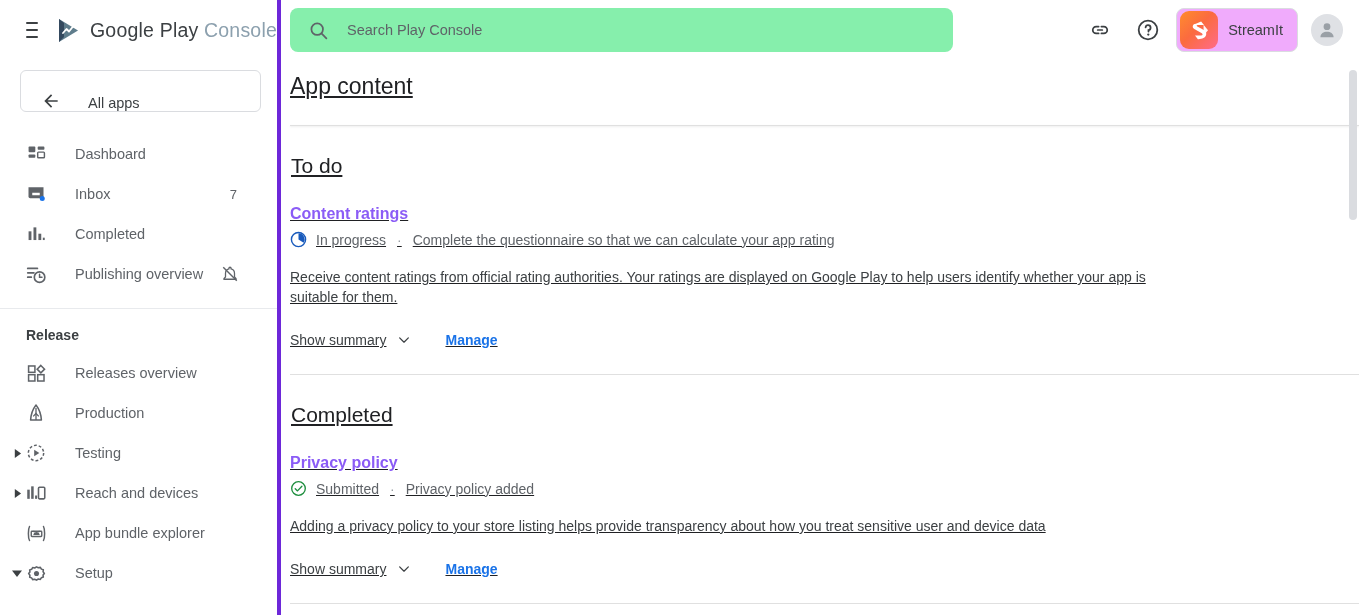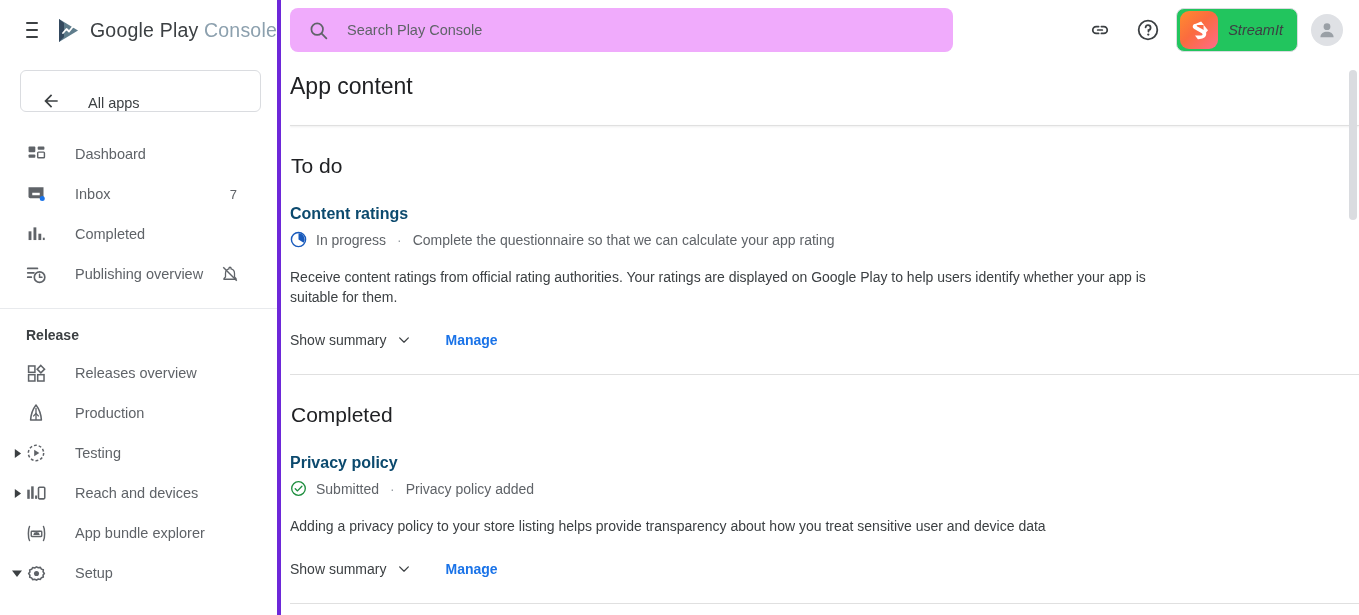--- a/index.html
+++ b/index.html
@@ -91,21 +91,21 @@
     align-items: center;
     padding: 0 16px 0 9px;
     gap: 0;
     background: #fff;
     position: relative;
     z-index: 5;
   }
   .search {
     width: 663px;
     height: 44px;
-    background: #f0abfc;
+    background: #86efac;
     border-radius: 8px;
     display: flex;
     align-items: center;
     padding-left: 18px;
     gap: 16px;
     cursor: text;
   }
   .search input {
     border: none; outline: none; background: transparent;
     font-size: 14.5px; font-family: "Liberation Sans", sans-serif;
@@ -116,22 +116,21 @@
   .iconbtn { width: 48px; height: 48px; display: flex; align-items: center; justify-content: center; cursor: pointer; border-radius: 50%; }
   .appchip {
     height: 44px;
     border: 1px solid #dadce0;
     border-radius: 8px;
     display: flex; align-items: center;
     padding: 0 14px 0 3px;
     gap: 10px;
     margin-left: 4px;
     cursor: pointer;
-    background: #22c55e;
-    font-style: italic;
+    background: #f0abfc;
   }
   .appicon {
     width: 38px; height: 38px; border-radius: 9px;
     background: linear-gradient(135deg, #ff8c2e 0%, #fb6b3f 45%, #ff6b8a 100%);
     display: flex; align-items: center; justify-content: center;
     flex: 0 0 38px;
   }
   .appchip .name { font-size: 14.5px; color: #3c4043; white-space: nowrap; }
   .avatar {
     width: 32px; height: 32px; border-radius: 50%;
@@ -139,36 +138,36 @@
     display: flex; align-items: center; justify-content: center;
     cursor: pointer; flex: 0 0 32px;
   }
 
   .content {
     position: absolute;
     top: 60px; left: 0; right: 0; bottom: 0;
     overflow: hidden;
     padding: 0;
   }
-  .content-inner { padding: 0 0 0 9px; }
+  .content-inner { padding: 0 0 0 9px; text-decoration: underline; }
   .page-title {
     font-size: 23px; color: #202124; font-weight: normal;
     margin: 13px 0 0 0; padding-left: 0;
   }
   .hr {
     height: 1px; background: #e0e0e0;
     margin: 25px 0 0 0;
     box-shadow: 0 1px 2px rgba(60,64,67,.12);
   }
   .section-h {
     font-size: 21px; color: #202124; font-weight: normal;
     margin: 28px 0 0 1px;
   }
   .item { margin-top: 27px; }
-  .item-title { font-size: 16px; font-weight: bold; color: #0c4a6e; margin: 0; }
+  .item-title { font-size: 16px; font-weight: bold; color: #8b5cf6; margin: 0; }
   .status-row {
     display: flex; align-items: center; gap: 9px;
     margin-top: 8px;
   }
   .status-txt { font-size: 14px; color: #5f6368; }
   .dot-sep { color: #9aa0a6; font-size: 14px; margin: 0 2px; }
   .desc {
     font-size: 14px; color: #3c4043; line-height: 20px;
     margin-top: 19px; max-width: 882px;
   }

